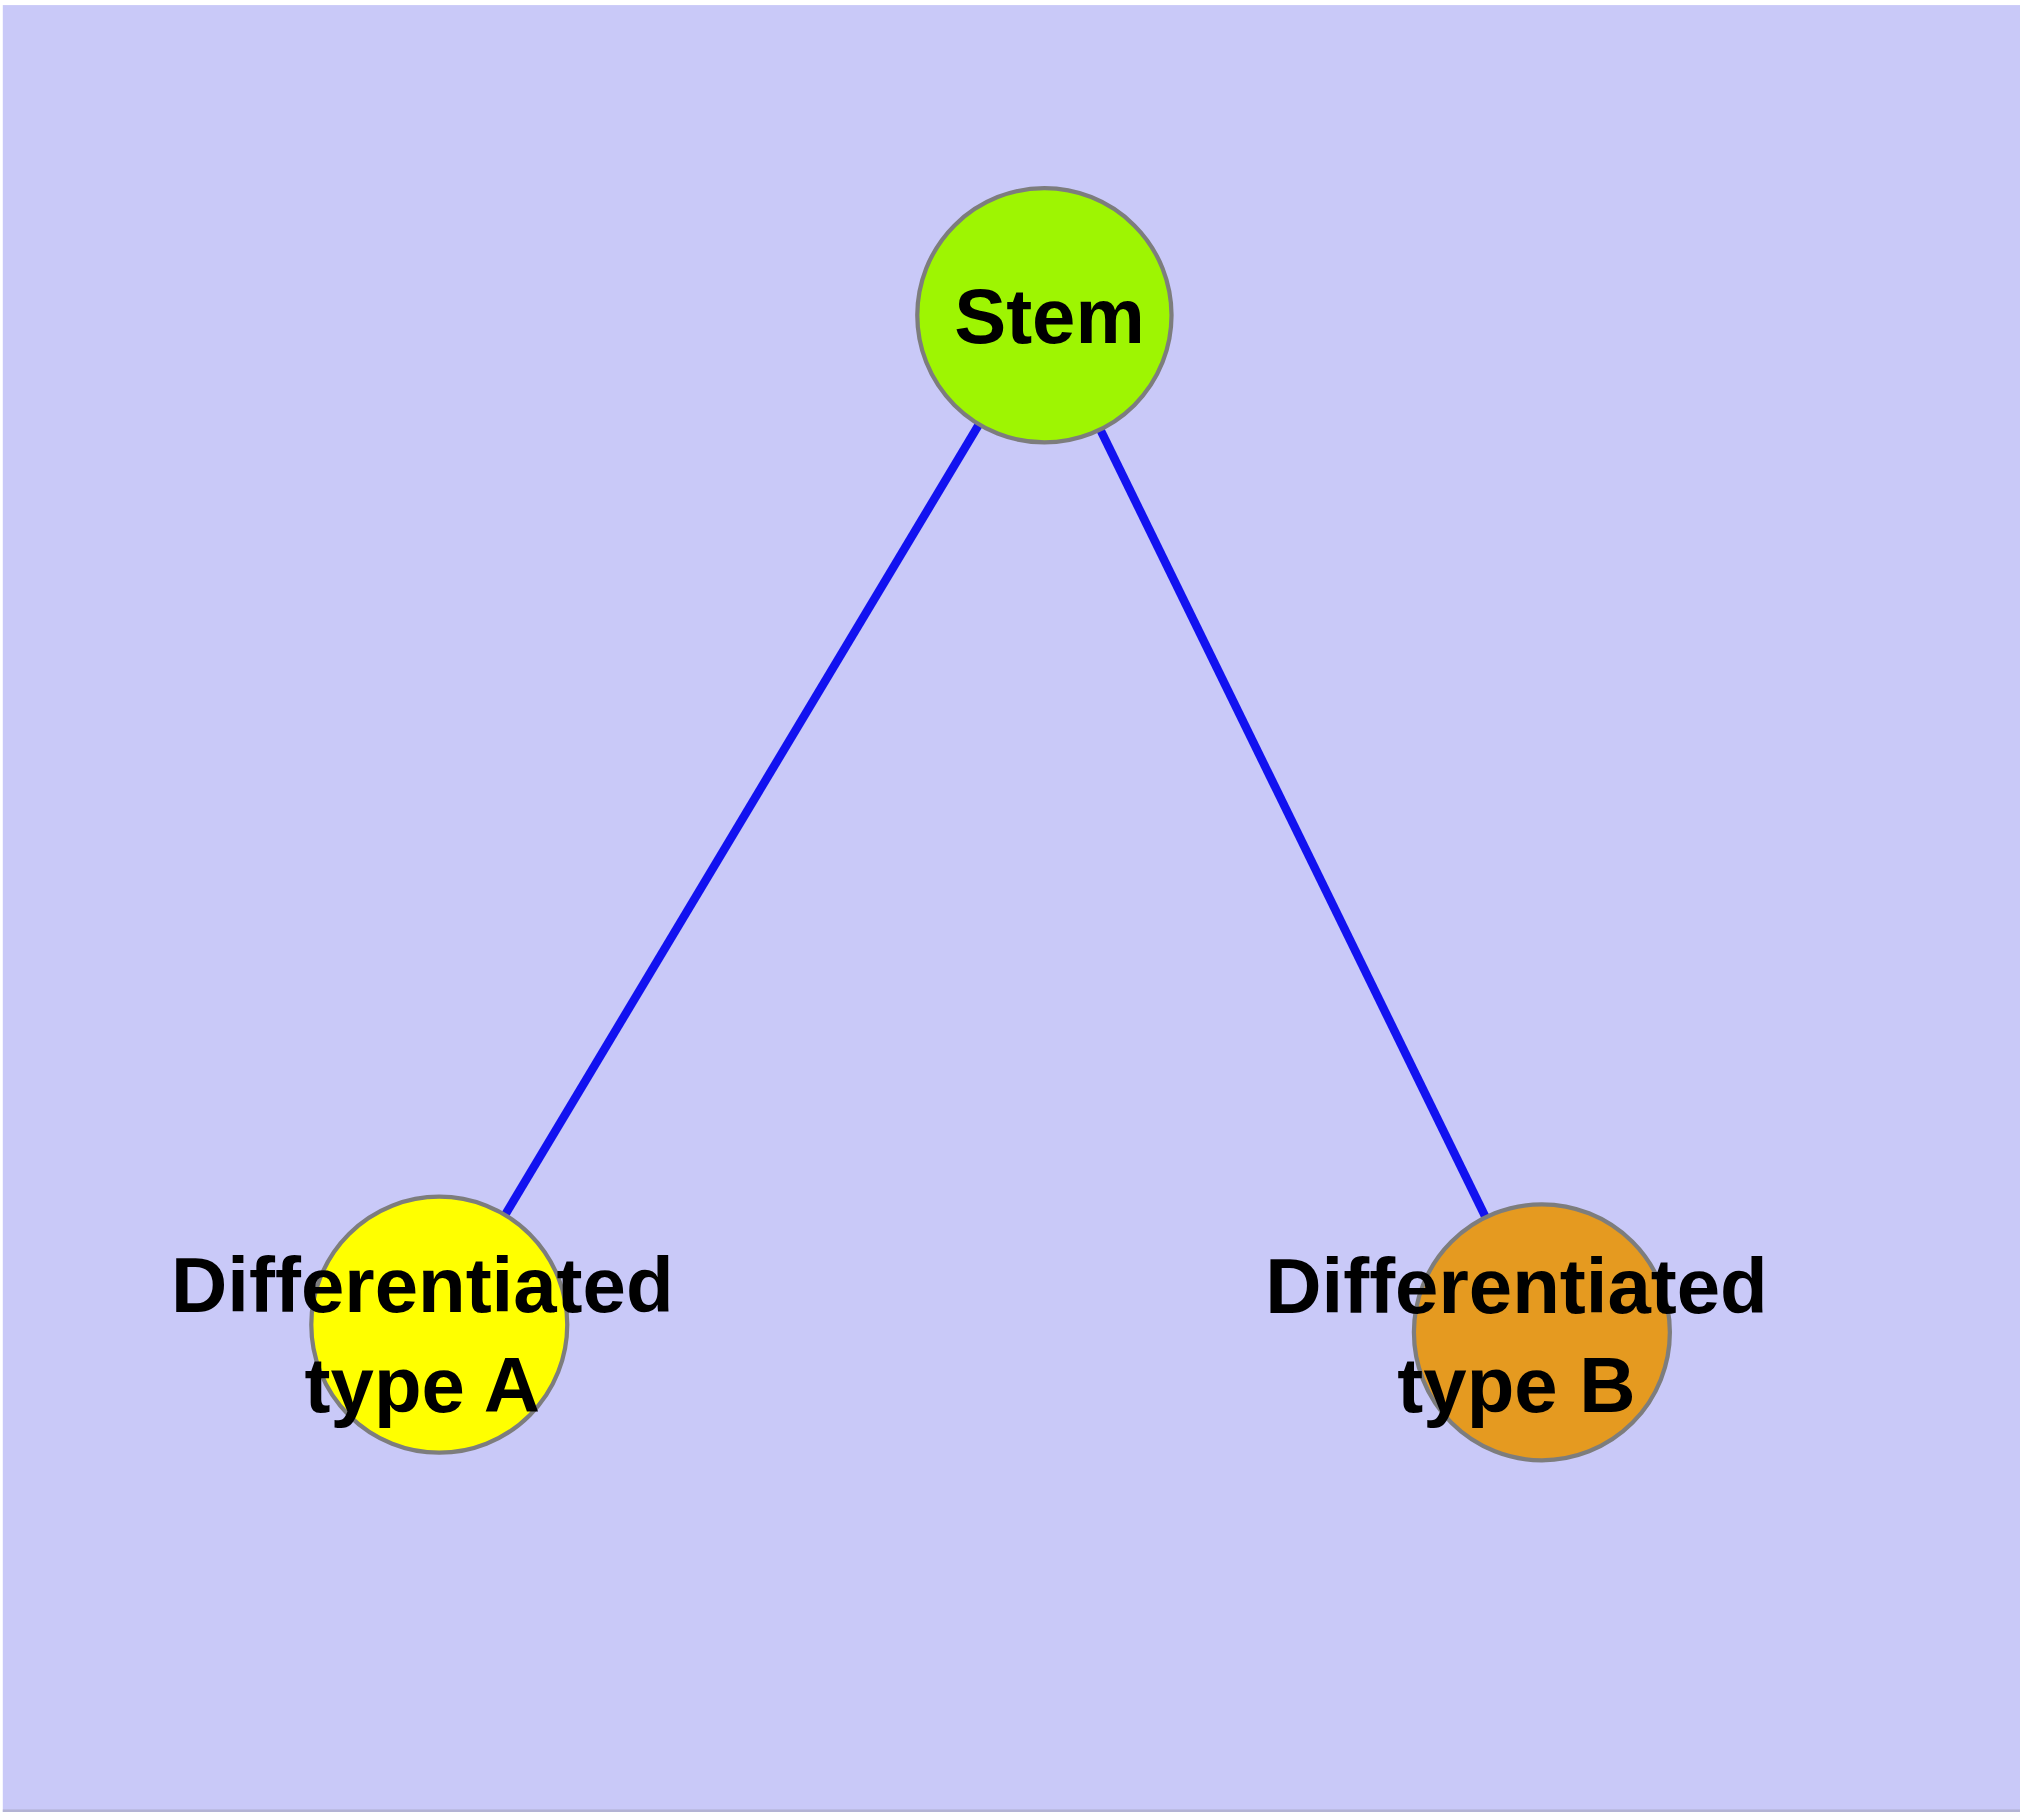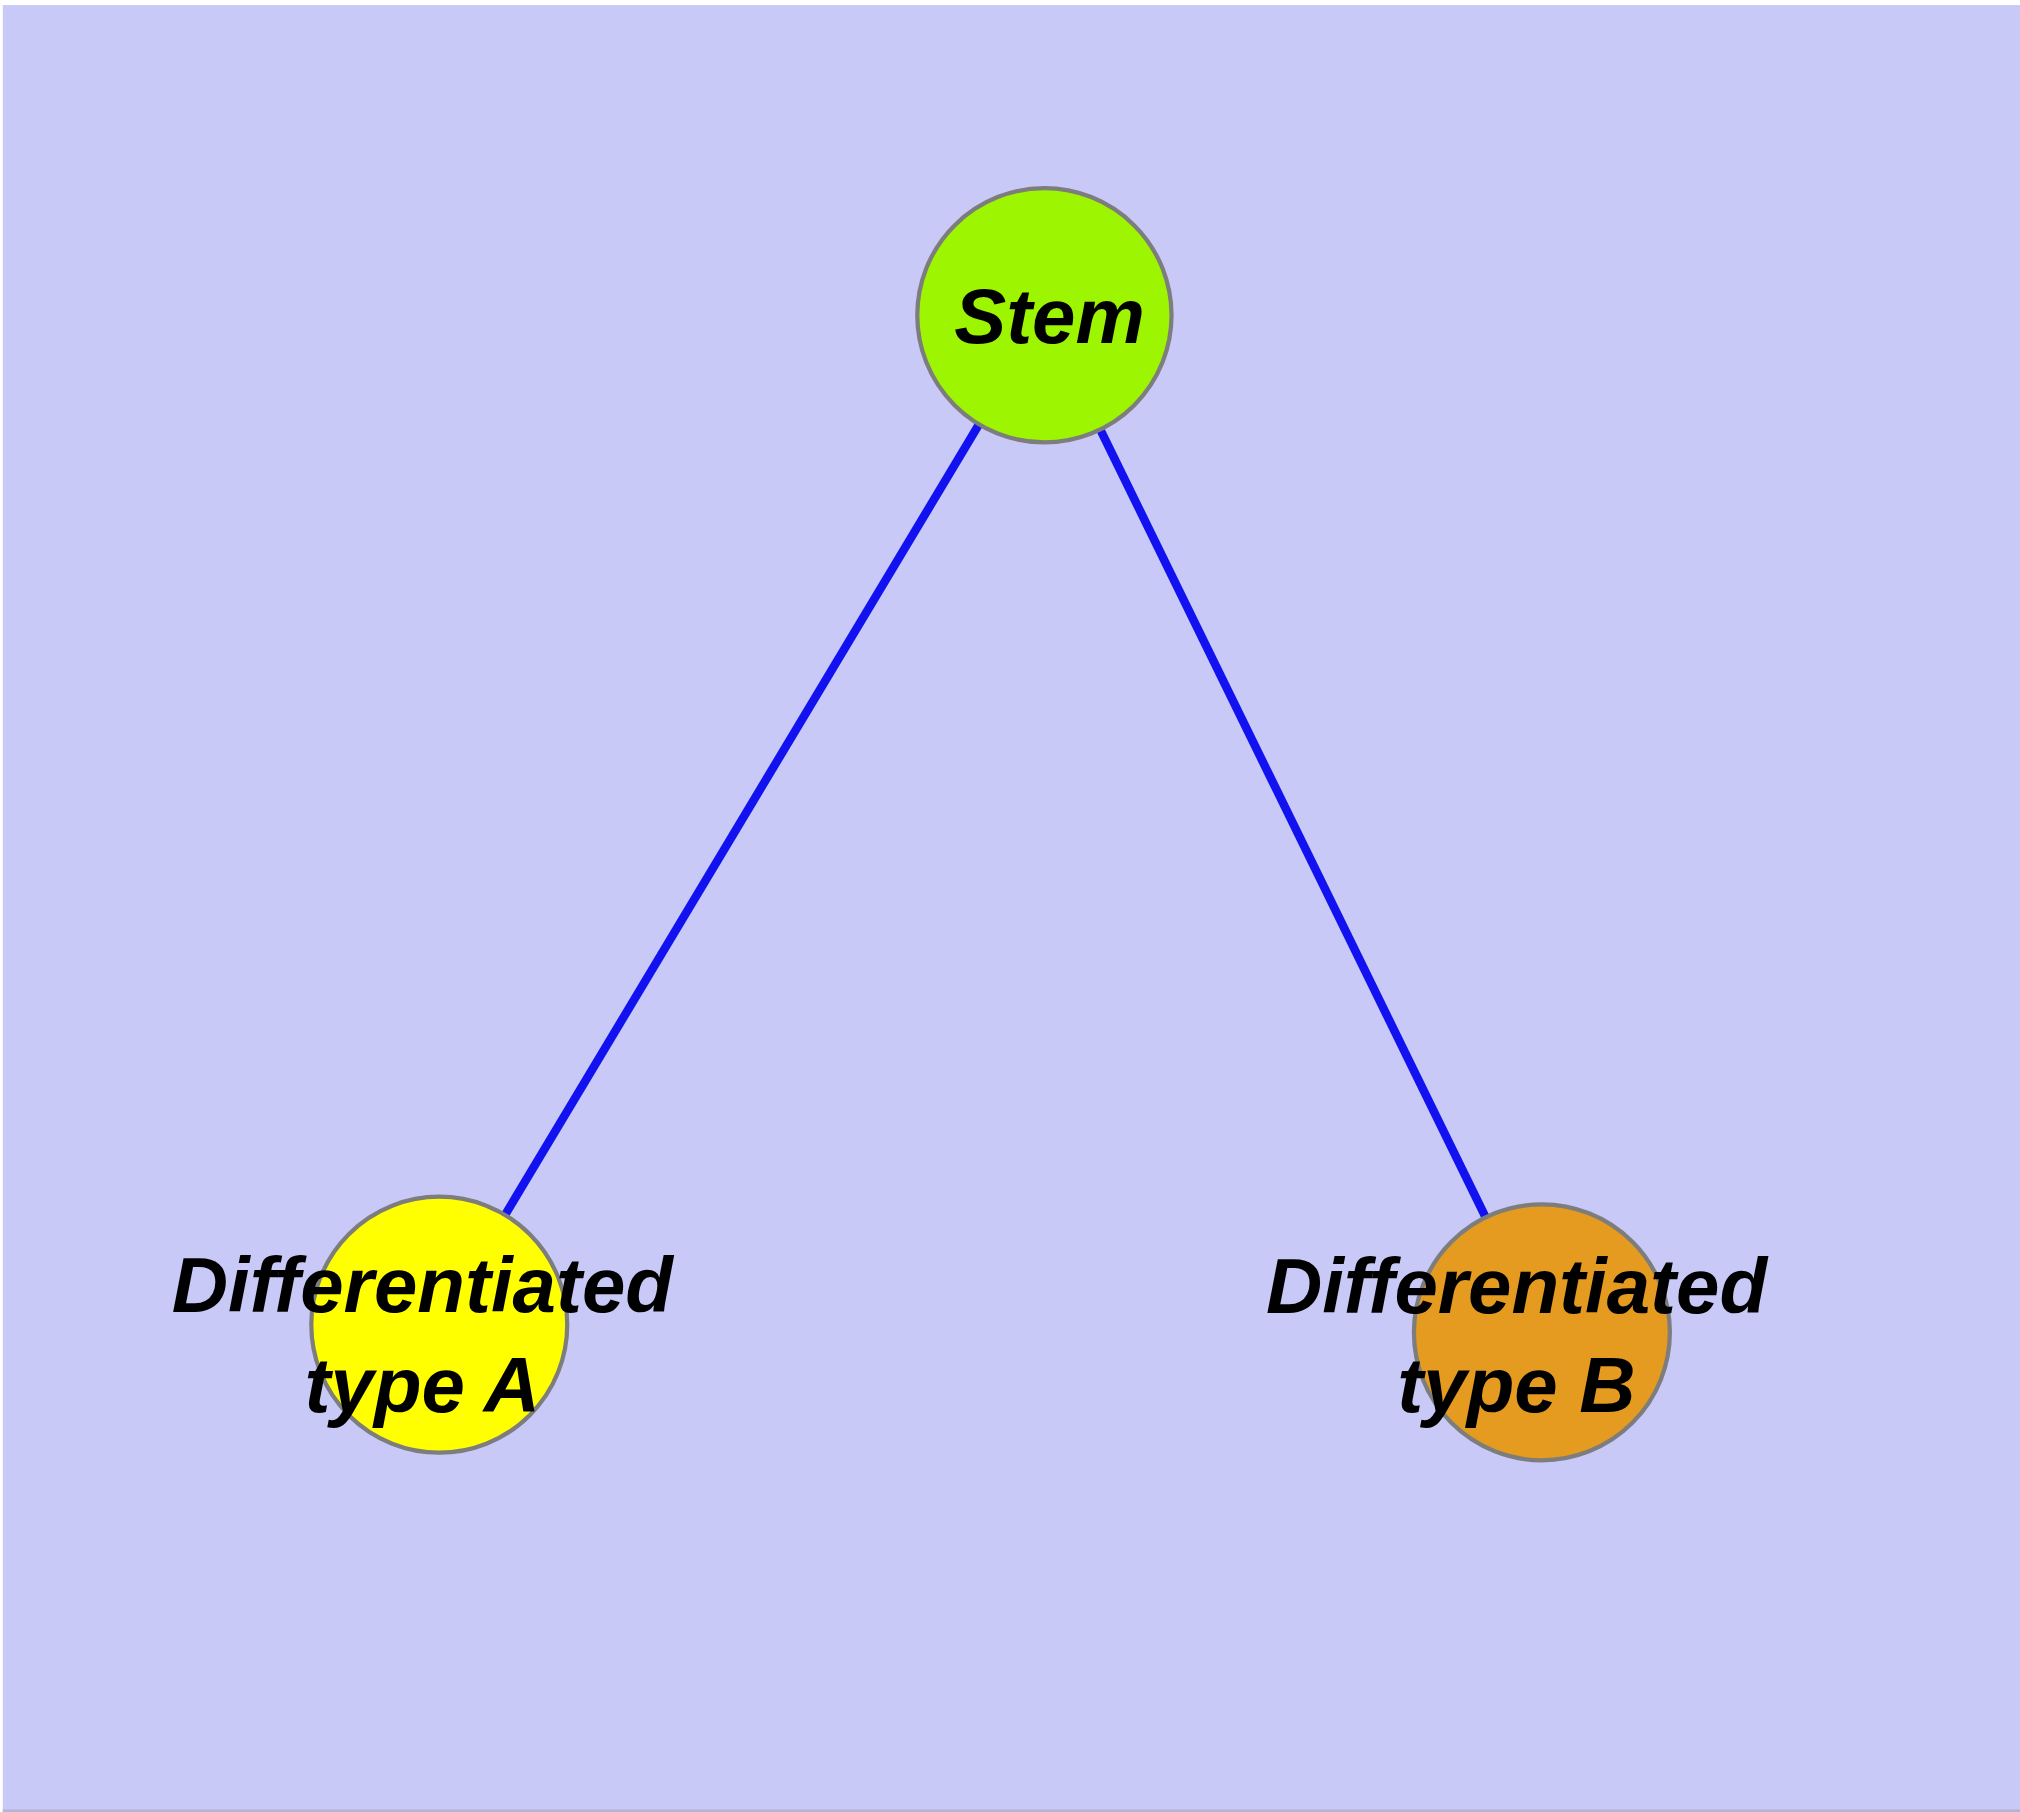--- a/index.html
+++ b/index.html
@@ -6,21 +6,20 @@
     margin: 0;
     padding: 0;
     background: #ffffff;
     width: 2021px;
     height: 1812px;
     overflow: hidden;
   }
   .diagram-wrap {
     width: 2021px;
     height: 1660px;
-    font-style: italic;
   }
   svg {
     display: block;
   }
   .node-label {
     font-family: "Liberation Sans", sans-serif;
     font-weight: bold;
     font-size: 92px;
     fill: #000000;
   }

